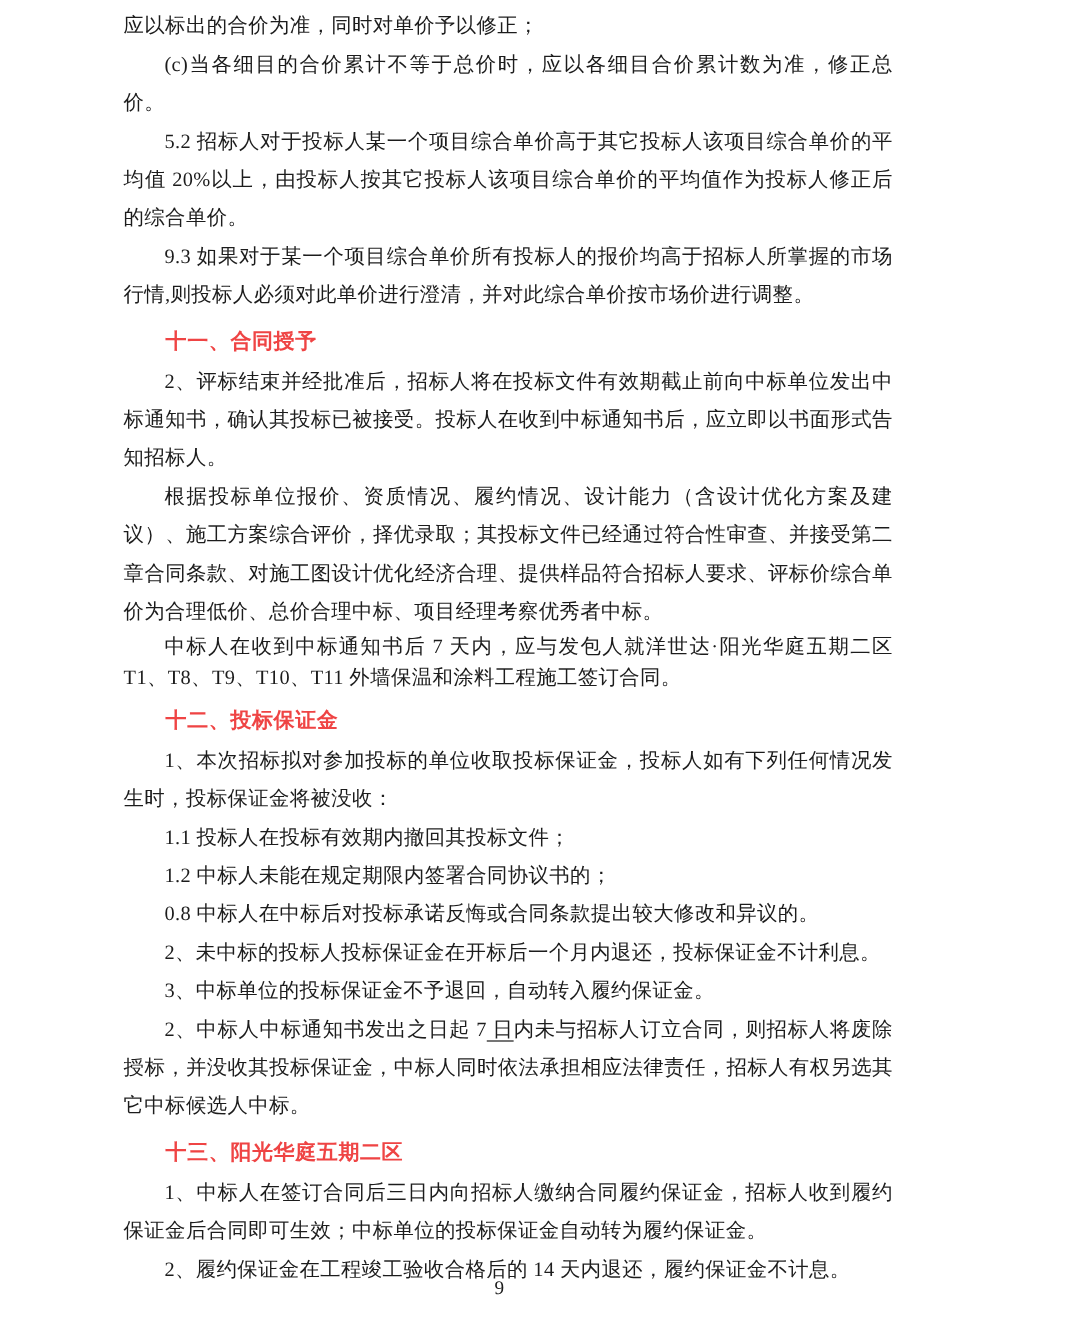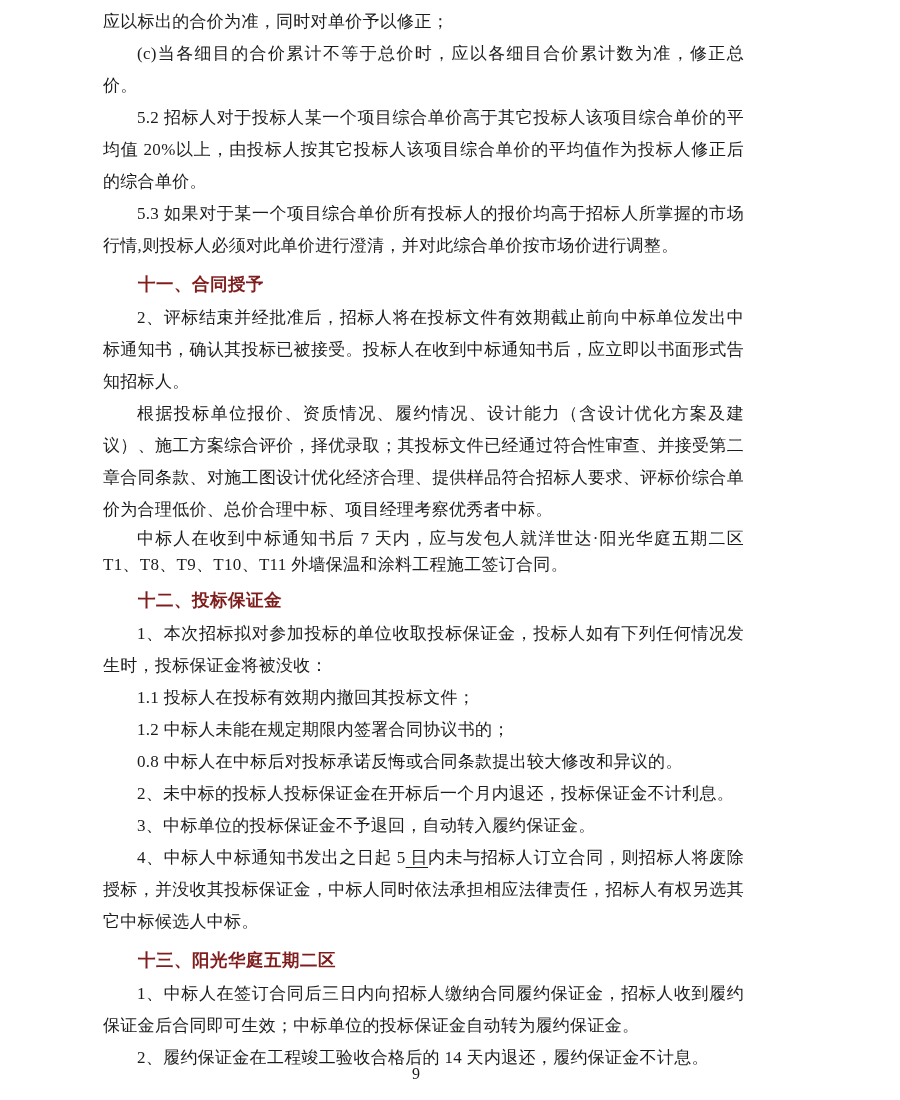--- a/index.html
+++ b/index.html
@@ -34,21 +34,21 @@
     line-height: 26px;
   }
   .h {
     margin: 6px 0 2px 0;
     font-family: "Liberation Sans", "DejaVu Sans", sans-serif;
     font-weight: 700;
     font-size: 17.5px;
     line-height: 32px;
     text-indent: 2em;
     letter-spacing: 0.5px;
-    color: #7f1d1d;
+    color: #ef4444;
   }
   .u {
     text-decoration: underline;
     text-underline-offset: 4px;
   }
   .footer {
     position: absolute;
     left: 0;
     right: 0;
     bottom: 16px;
@@ -60,36 +60,36 @@
 </style>
 </head>
 <body>
 
 <div class="page">
   <div class="content">
 
     <p class="p noindent">应以标出的合价为准，同时对单价予以修正；</p>
     <p class="p">(c)当各细目的合价累计不等于总价时，应以各细目合价累计数为准，修正总价。</p>
     <p class="p">5.2 招标人对于投标人某一个项目综合单价高于其它投标人该项目综合单价的平均值 20%以上，由投标人按其它投标人该项目综合单价的平均值作为投标人修正后的综合单价。</p>
-    <p class="p">5.3 如果对于某一个项目综合单价所有投标人的报价均高于招标人所掌握的市场行情,则投标人必须对此单价进行澄清，并对此综合单价按市场价进行调整。</p>
+    <p class="p">9.3 如果对于某一个项目综合单价所有投标人的报价均高于招标人所掌握的市场行情,则投标人必须对此单价进行澄清，并对此综合单价按市场价进行调整。</p>
 
     <h2 class="h">十一、合同授予</h2>
     <p class="p">2、评标结束并经批准后，招标人将在投标文件有效期截止前向中标单位发出中标通知书，确认其投标已被接受。投标人在收到中标通知书后，应立即以书面形式告知招标人。</p>
     <p class="p">根据投标单位报价、资质情况、履约情况、设计能力（含设计优化方案及建议）、施工方案综合评价，择优录取；其投标文件已经通过符合性审查、并接受第二章合同条款、对施工图设计优化经济合理、提供样品符合招标人要求、评标价综合单价为合理低价、总价合理中标、项目经理考察优秀者中标。</p>
     <p class="p tight">中标人在收到中标通知书后 7 天内，应与发包人就洋世达·阳光华庭五期二区 T1、T8、T9、T10、T11 外墙保温和涂料工程施工签订合同。</p>
 
     <h2 class="h">十二、投标保证金</h2>
     <p class="p">1、本次招标拟对参加投标的单位收取投标保证金，投标人如有下列任何情况发生时，投标保证金将被没收：</p>
     <p class="p">1.1 投标人在投标有效期内撤回其投标文件；</p>
     <p class="p">1.2 中标人未能在规定期限内签署合同协议书的；</p>
     <p class="p">0.8 中标人在中标后对投标承诺反悔或合同条款提出较大修改和异议的。</p>
     <p class="p">2、未中标的投标人投标保证金在开标后一个月内退还，投标保证金不计利息。</p>
     <p class="p">3、中标单位的投标保证金不予退回，自动转入履约保证金。</p>
     <p class="p">
-      <span>4、中标人中标通知书发出之日起 5</span><span class="u"> 日</span><span>内未与招标人订立合同，则招标人将废除授标，并没收其投标保证金，中标人同时依法承担相应法律责任，招标人有权另选其它中标候选人中标。</span>
+      <span>2、中标人中标通知书发出之日起 7</span><span class="u"> 日</span><span>内未与招标人订立合同，则招标人将废除授标，并没收其投标保证金，中标人同时依法承担相应法律责任，招标人有权另选其它中标候选人中标。</span>
     </p>
 
     <h2 class="h">十三、阳光华庭五期二区</h2>
     <p class="p">1、中标人在签订合同后三日内向招标人缴纳合同履约保证金，招标人收到履约保证金后合同即可生效；中标单位的投标保证金自动转为履约保证金。</p>
     <p class="p">2、履约保证金在工程竣工验收合格后的 14 天内退还，履约保证金不计息。</p>
 
   </div>
 
   <div class="footer">9</div>
 </div>

